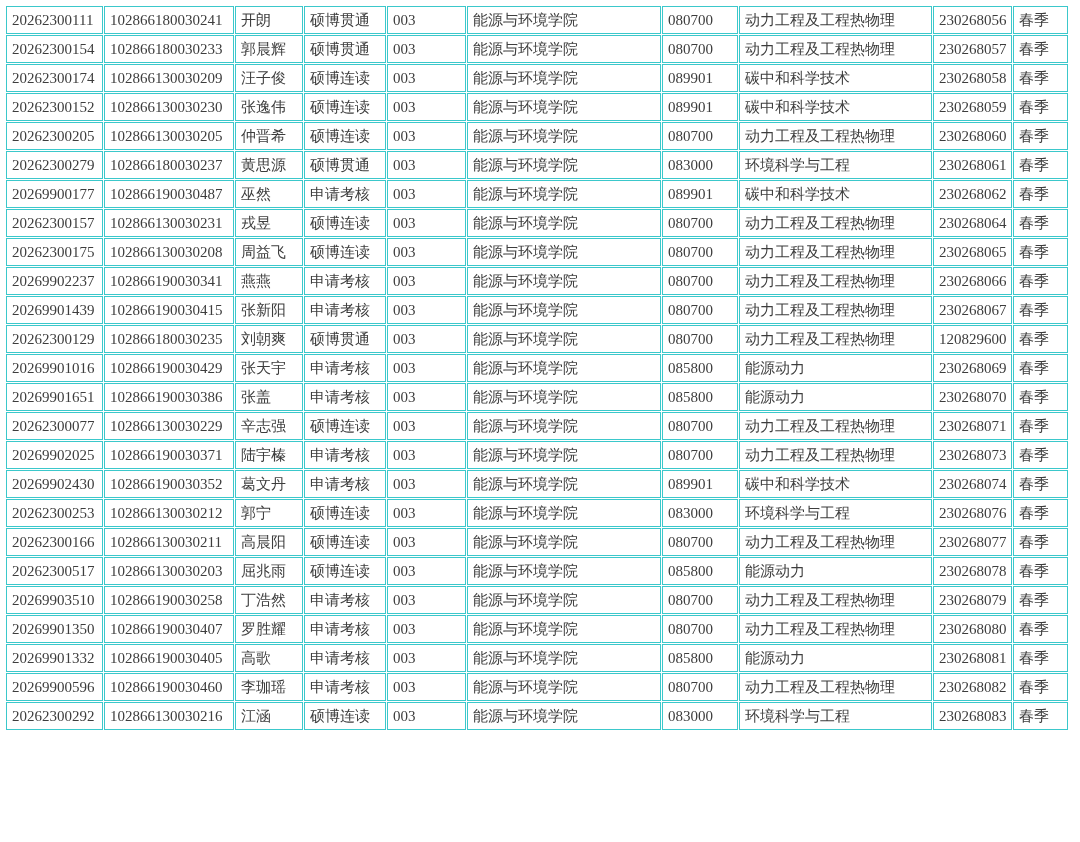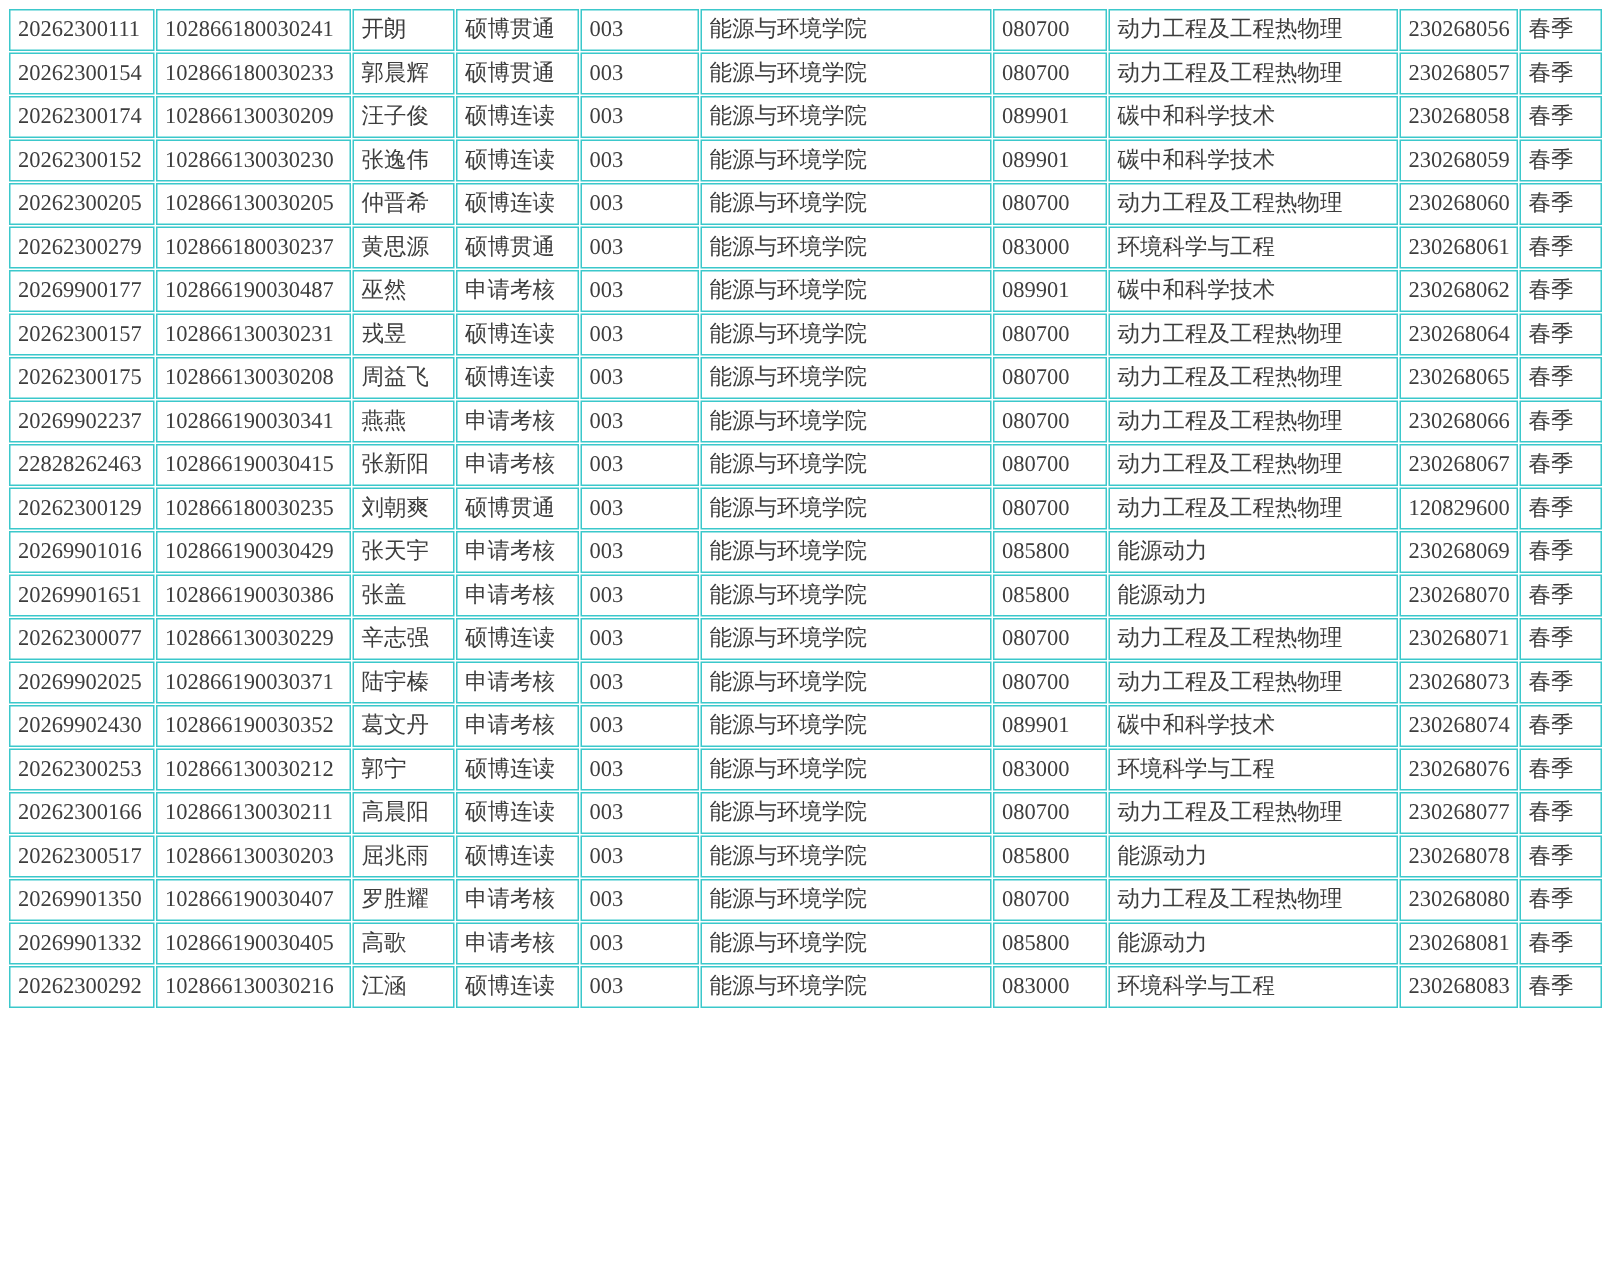--- a/index.html
+++ b/index.html
@@ -183,21 +183,21 @@
           <td>燕燕</td>
           <td>申请考核</td>
           <td>003</td>
           <td>能源与环境学院</td>
           <td>080700</td>
           <td>动力工程及工程热物理</td>
           <td>230268066</td>
           <td>春季</td>
         </tr>
         <tr>
-          <td>22828262463</td>
+          <td>20269901439</td>
           <td>102866190030415</td>
           <td>张新阳</td>
           <td>申请考核</td>
           <td>003</td>
           <td>能源与环境学院</td>
           <td>080700</td>
           <td>动力工程及工程热物理</td>
           <td>230268067</td>
           <td>春季</td>
         </tr>
@@ -303,20 +303,32 @@
           <td>屈兆雨</td>
           <td>硕博连读</td>
           <td>003</td>
           <td>能源与环境学院</td>
           <td>085800</td>
           <td>能源动力</td>
           <td>230268078</td>
           <td>春季</td>
         </tr>
         <tr>
+          <td>20269903510</td>
+          <td>102866190030258</td>
+          <td>丁浩然</td>
+          <td>申请考核</td>
+          <td>003</td>
+          <td>能源与环境学院</td>
+          <td>080700</td>
+          <td>动力工程及工程热物理</td>
+          <td>230268079</td>
+          <td>春季</td>
+        </tr>
+        <tr>
           <td>20269901350</td>
           <td>102866190030407</td>
           <td>罗胜耀</td>
           <td>申请考核</td>
           <td>003</td>
           <td>能源与环境学院</td>
           <td>080700</td>
           <td>动力工程及工程热物理</td>
           <td>230268080</td>
           <td>春季</td>
@@ -324,20 +336,32 @@
         <tr>
           <td>20269901332</td>
           <td>102866190030405</td>
           <td>高歌</td>
           <td>申请考核</td>
           <td>003</td>
           <td>能源与环境学院</td>
           <td>085800</td>
           <td>能源动力</td>
           <td>230268081</td>
+          <td>春季</td>
+        </tr>
+        <tr>
+          <td>20269900596</td>
+          <td>102866190030460</td>
+          <td>李珈瑶</td>
+          <td>申请考核</td>
+          <td>003</td>
+          <td>能源与环境学院</td>
+          <td>080700</td>
+          <td>动力工程及工程热物理</td>
+          <td>230268082</td>
           <td>春季</td>
         </tr>
         <tr>
           <td>20262300292</td>
           <td>102866130030216</td>
           <td>江涵</td>
           <td>硕博连读</td>
           <td>003</td>
           <td>能源与环境学院</td>
           <td>083000</td>

